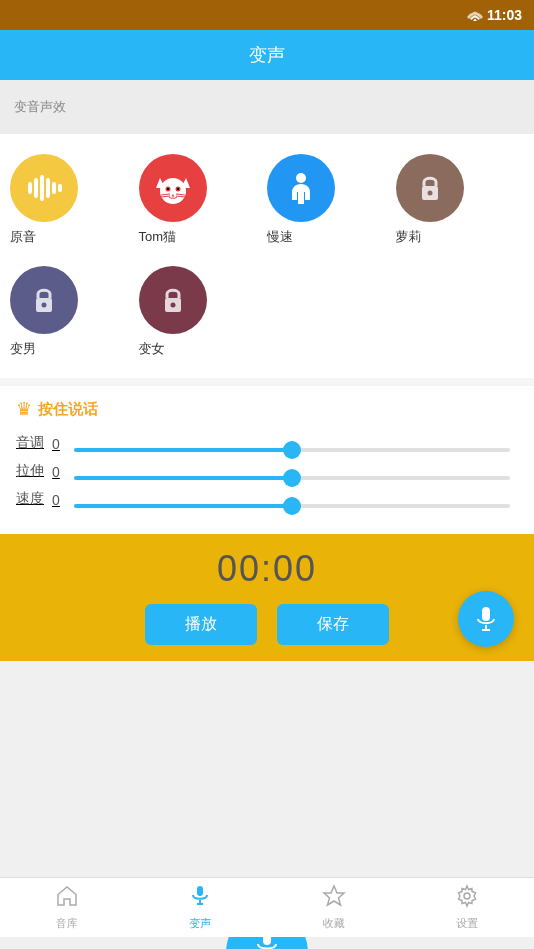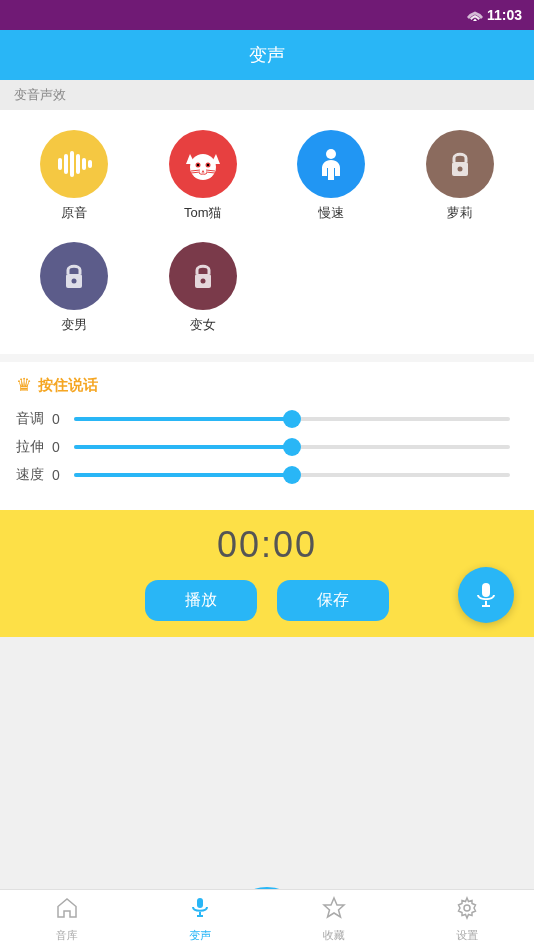--- a/index.html
+++ b/index.html
@@ -7,21 +7,21 @@
       width: 534px;
       height: 949px;
       font-family: -apple-system, 'PingFang SC', 'Microsoft YaHei', sans-serif;
       background: #f5f5f5;
       overflow: hidden;
       position: relative;
     }
 
     
     .status-bar {
-      background: #701a75;
+      background: #a16207;
       height: 30px;
       display: flex;
       align-items: center;
       justify-content: flex-end;
       padding: 0 12px;
     }
     .status-bar-time {
       color: white;
       font-size: 14px;
       font-weight: 600;
@@ -43,38 +43,37 @@
     }
     .header-title {
       color: white;
       font-size: 18px;
       font-weight: 500;
     }
 
     
     .section-label {
       background: #ececec;
-      padding: 6px 14px;
+      padding: 18px 14px;
       font-size: 13px;
       color: #888;
     }
 
     
     .effects-grid {
       background: white;
       display: flex;
       flex-wrap: wrap;
       padding: 10px 10px;
       gap: 0;
     }
     .effect-item {
       width: 25%;
       display: flex;
       flex-direction: column;
-      align-items: center;
       padding: 10px 0;
       cursor: pointer;
     }
     .effect-icon {
       width: 68px;
       height: 68px;
       border-radius: 50%;
       display: flex;
       align-items: center;
       justify-content: center;
@@ -118,22 +117,23 @@
       font-size: 18px;
     }
     .custom-title-text {
       color: #f5a623;
       font-size: 15px;
       font-weight: 600;
     }
 
     .slider-row {
       display: flex;
-      align-items: center;
+      align-items: flex-end;
       margin-bottom: 10px;
+      text-decoration: underline;
     }
     .slider-label {
       width: 30px;
       font-size: 14px;
       color: #555;
     }
     .slider-value {
       width: 20px;
       font-size: 14px;
       color: #555;
@@ -161,42 +161,42 @@
       background: #29b6f6;
       border-radius: 50%;
       position: absolute;
       top: -7px;
       transform: translateX(-50%);
       cursor: pointer;
     }
 
     
     .timer-section {
-      background: #fde047;
+      background: #eab308;
       padding: 14px 0 16px;
       display: flex;
       flex-direction: column;
       align-items: center;
       position: relative;
     }
     .timer-display {
       font-size: 36px;
       color: #555;
       letter-spacing: 2px;
       margin-bottom: 14px;
     }
     .action-buttons {
       display: flex;
       gap: 20px;
     }
     .action-btn {
       background: #29b6f6;
       color: white;
       border: none;
-      border-radius: 13px;
+      border-radius: 6px;
       padding: 10px 40px;
       font-size: 16px;
       cursor: pointer;
     }
     .mic-floating {
       position: absolute;
       right: 20px;
       bottom: 14px;
       width: 56px;
       height: 56px;
@@ -241,21 +241,21 @@
     }
 
     
     .bottom-nav {
       background: white;
       height: 60px;
       display: flex;
       align-items: center;
       border-top: 1px solid #e0e0e0;
       position: absolute;
-      bottom: 0;
+      bottom: 12px;
       left: 0;
       right: 0;
     }
     .nav-item {
       flex: 1;
       display: flex;
       flex-direction: column;
       align-items: center;
       justify-content: center;
       gap: 2px;

